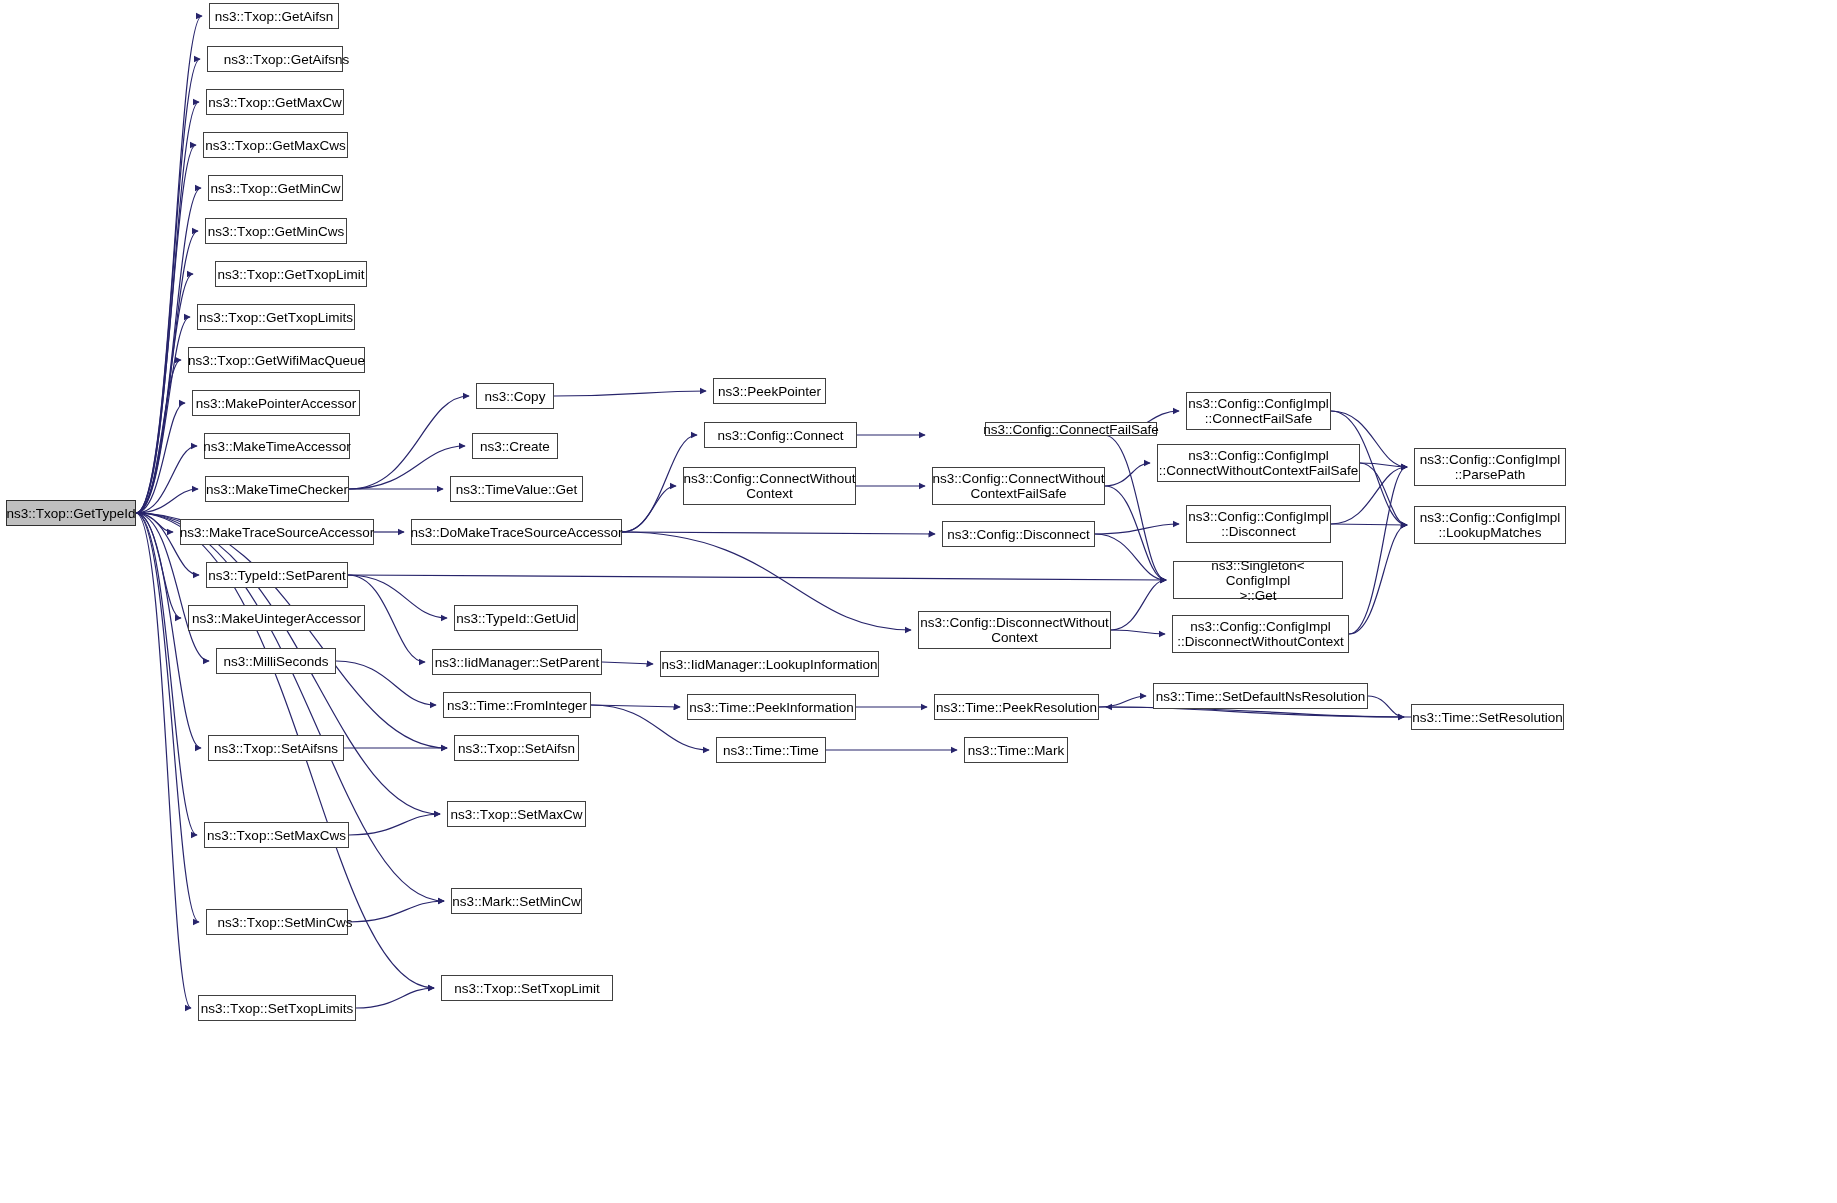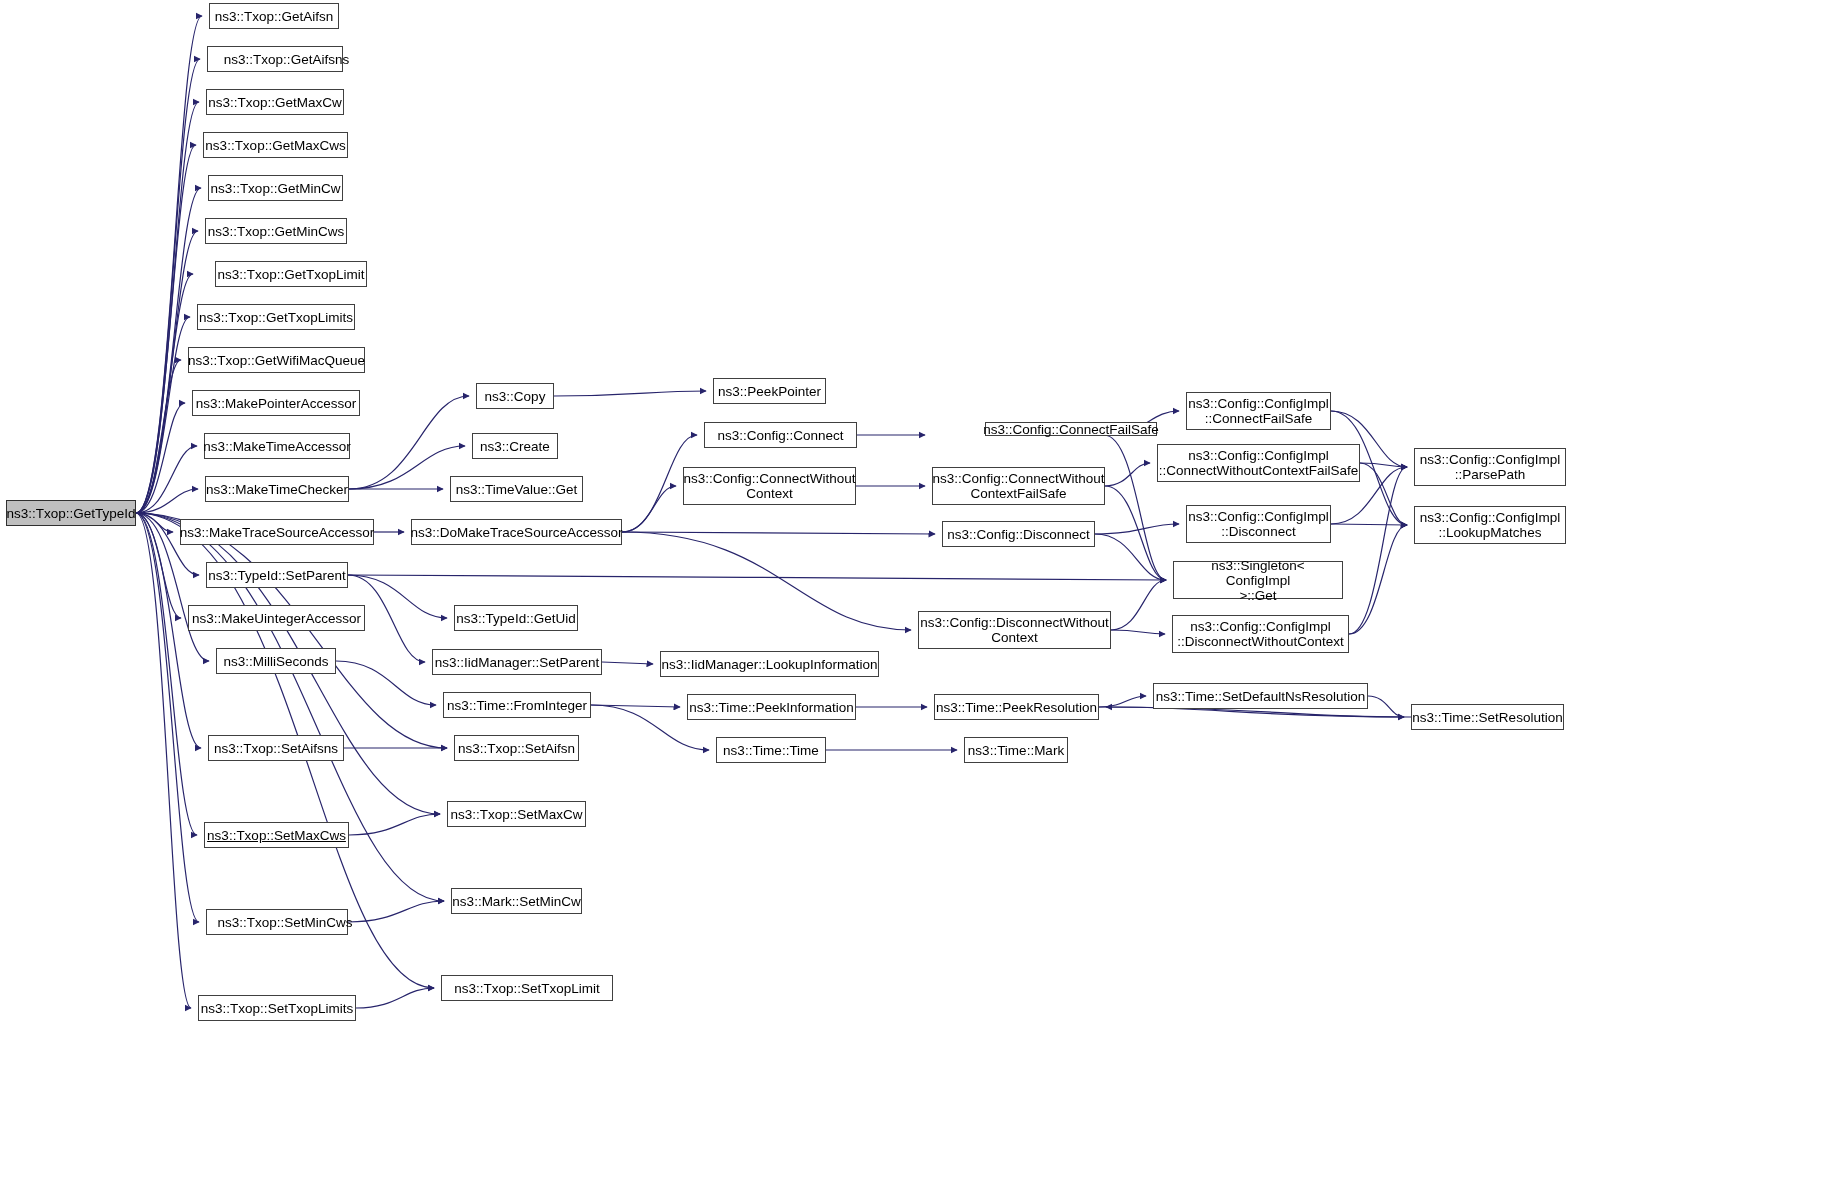--- a/index.html
+++ b/index.html
@@ -138,21 +138,21 @@
       <div class="node" style="left: 197px; top: 304px; width: 158px; height: 26px;">ns3::Txop::GetTxopLimits</div>
       <div class="node" style="left: 188px; top: 347px; width: 177px; height: 26px;">ns3::Txop::GetWifiMacQueue</div>
       <div class="node" style="left: 192px; top: 390px; width: 168px; height: 26px;">ns3::MakePointerAccessor</div>
       <div class="node" style="left: 204px; top: 433px; width: 146px; height: 26px;">ns3::MakeTimeAccessor</div>
       <div class="node" style="left: 205px; top: 476px; width: 144px; height: 26px;">ns3::MakeTimeChecker</div>
       <div class="node" style="left: 180px; top: 519px; width: 194px; height: 26px;">ns3::MakeTraceSourceAccessor</div>
       <div class="node" style="left: 206px; top: 562px; width: 142px; height: 26px;">ns3::TypeId::SetParent</div>
       <div class="node" style="left: 188px; top: 605px; width: 177px; height: 26px;">ns3::MakeUintegerAccessor</div>
       <div class="node" style="left: 216px; top: 648px; width: 120px; height: 26px;">ns3::MilliSeconds</div>
       <div class="node" style="left: 208px; top: 735px; width: 136px; height: 26px;">ns3::Txop::SetAifsns</div>
-      <div class="node" style="left: 204px; top: 822px; width: 145px; height: 26px; text-decoration: underline;">ns3::Txop::SetMaxCws</div>
+      <div class="node" style="left: 204px; top: 822px; width: 145px; height: 26px;">ns3::Txop::SetMaxCws</div>
       <div class="node" style="left: 206px; top: 909px; width: 142px; height: 26px; padding-left: 20px;">ns3::Txop::SetMinCws</div>
       <div class="node" style="left: 198px; top: 995px; width: 158px; height: 26px;">ns3::Txop::SetTxopLimits</div>
       <div class="node" style="left: 476px; top: 383px; width: 78px; height: 26px;">ns3::Copy</div>
       <div class="node" style="left: 472px; top: 433px; width: 86px; height: 26px;">ns3::Create</div>
       <div class="node" style="left: 450px; top: 476px; width: 133px; height: 26px;">ns3::TimeValue::Get</div>
       <div class="node" style="left: 411px; top: 519px; width: 211px; height: 26px;">ns3::DoMakeTraceSourceAccessor</div>
       <div class="node" style="left: 454px; top: 605px; width: 124px; height: 26px;">ns3::TypeId::GetUid</div>
       <div class="node" style="left: 432px; top: 649px; width: 170px; height: 26px;">ns3::IidManager::SetParent</div>
       <div class="node" style="left: 443px; top: 692px; width: 148px; height: 26px; text-align: right;">ns3::Time::FromInteger</div>
       <div class="node" style="left: 454px; top: 735px; width: 125px; height: 26px;">ns3::Txop::SetAifsn</div>

